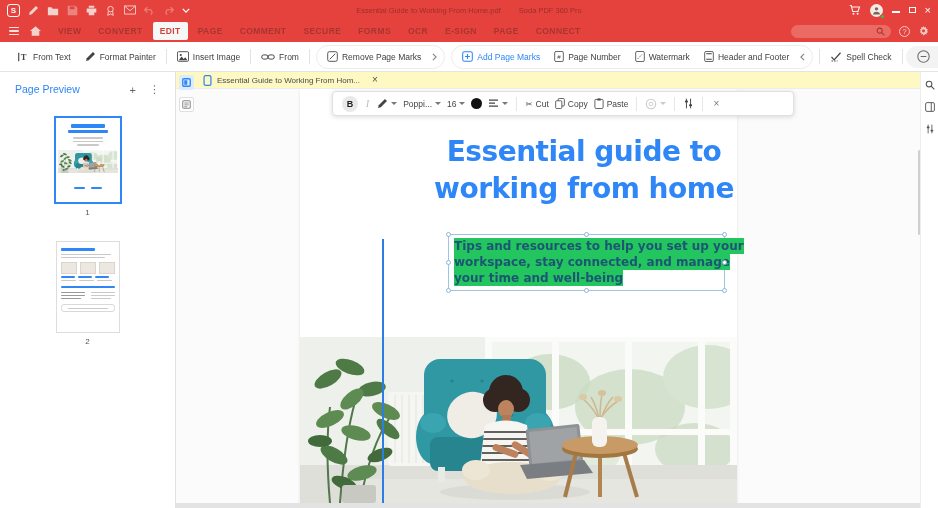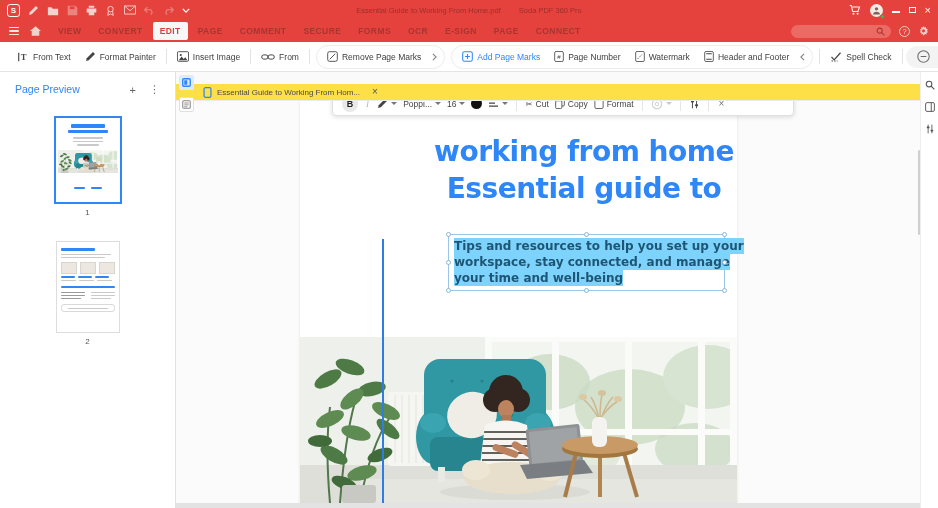--- a/index.html
+++ b/index.html
@@ -57,21 +57,21 @@
   .bar{border-radius:1px;flex:none}
   .t-blue{background:#2e86f7}.t-grey{background:#c9c9c9}.t-dgrey{background:#9a9a9a}
   .t2-imgs{display:flex;gap:3px;margin-top:4px}
   .t2-box{width:16px;height:12px;background:#ece8e1;border:1px solid #d9d5cd}
   .t2-caps{display:flex;gap:3px;margin-top:2px}
   .t2-cols{display:flex;gap:6px;margin-top:4px}
   .t2-col{display:flex;flex-direction:column;gap:2px}
   .t2-note{width:54px;height:8px;border:1px solid #d9d9d9;border-radius:3px;margin:5px auto 0;display:flex;align-items:center;justify-content:center}
 
   
-  .tabstrip{position:absolute;left:176px;top:84px;width:744px;height:17px;background:#fde047;border-bottom:1px solid #ececec;display:flex;align-items:center;z-index:9}
+  .tabstrip{position:absolute;left:176px;top:72px;width:744px;height:17px;background:#fef9c3;border-bottom:1px solid #ececec;display:flex;align-items:center;z-index:9}
   .tab{display:flex;align-items:center;gap:5px;margin-left:27px;font-size:8px;color:#4a4a4a}
   .tabclose{color:#555;font-size:10px;margin-left:7px;line-height:1}
   .toggle1{position:absolute;left:179px;top:75px;width:15px;height:15px;background:#dcebfd;border-radius:2px;display:flex;align-items:center;justify-content:center;z-index:12}
   .toggle2{position:absolute;left:179px;top:97px;width:15px;height:15px;background:#fff;border:1px solid #e0e0e0;border-radius:2px;display:flex;align-items:center;justify-content:center;color:#888;z-index:12}
   .rightbar{position:absolute;right:0;top:72px;width:18px;height:436px;background:#fff;border-left:1px solid #ededed;display:flex;flex-direction:column;align-items:center;padding-top:8px;gap:12px;color:#555;z-index:10}
   .scrollthumb{position:absolute;right:18px;top:150px;width:2px;height:85px;background:#cfcfcf;border-radius:1px;z-index:11}
 
   
   .workspace{position:absolute;left:176px;top:89px;right:18px;bottom:0;background:#fbfbfb;overflow:hidden}
   .page{position:absolute;left:124px;top:0;width:437px;height:414px;background:#fff;box-shadow:0 1px 3px rgba(0,0,0,.10)}
@@ -86,21 +86,21 @@
   .fsep{width:1px;height:14px;background:#e6e6e6;margin:0 2px;flex:none}
   .fbtn{display:flex;align-items:center;gap:3px;white-space:nowrap}
   .fdis{color:#cccccc}
   .fclose{color:#777;font-size:10px;padding:0 2px}
 
   
   .doctitle{position:absolute;left:208px;top:44px;width:400px;text-align:center;font-family:"DejaVu Sans",sans-serif;font-weight:bold;font-size:28px;line-height:37px;color:#2e86f7;letter-spacing:-.5px;z-index:3}
   .selbox{position:absolute;left:272px;top:145px;width:277px;height:57px;border:1px solid #9cc4e4;z-index:4}
   .seltext{padding:3px 0 0 5px;font-family:"DejaVu Sans",sans-serif;font-weight:bold;font-size:12px;line-height:16px;color:#1d5674}
   .seltext div{white-space:nowrap}
-  .seltext span{background:#7dd3fc;padding:1px 0}
+  .seltext span{background:#22c55e;padding:1px 0}
   .hdl{position:absolute;width:5px;height:5px;background:#fff;border:1px solid #8ab6d8;border-radius:50%}
   .vline{position:absolute;left:206px;top:150px;width:2px;height:264px;background:#2d7de2;z-index:2}
 </style>
 </head>
 <body>
 
 <svg style="position:absolute;width:0;height:0" aria-hidden="true">
 <defs>
 <symbol id="cover-photo" viewBox="0 0 437 166" preserveAspectRatio="none">
   <rect width="437" height="166" fill="#eef0ec"></rect>
@@ -558,22 +558,22 @@
   <div class="page">
     <svg class="photo" width="437" height="166" viewBox="0 0 437 166">
         <use href="#cover-photo"></use>
       </svg>
   </div>
   <div class="endstrip"></div>
 
   <div class="vline"></div>
 
   <div class="doctitle">
+    <div>Essential guide to</div>
     <div>working from home</div>
-    <div>Essential guide to</div>
   </div>
 
   <div class="selbox">
     <div class="seltext">
       <div><span>Tips and resources to help you set up your</span></div>
       <div><span>workspace, stay connected, and manage</span></div>
       <div><span>your time and well-being</span></div>
     </div>
     <span class="hdl" style="left:-3px;top:-3px"></span>
     <span class="hdl" style="left:50%;top:-3px;margin-left:-3px"></span>
@@ -627,21 +627,21 @@
         </span>
       <span>Copy</span>
     </span>
     <span class="fbtn">
       <span>
           <svg width="10" height="11" viewBox="0 0 14 16">
             <rect x="1" y="2" width="12" height="13.3" rx="1.8" fill="none" stroke="#444" stroke-width="1.2"></rect>
             <rect x="4.5" y=".6" width="5" height="3.2" rx="1" fill="#444"></rect>
           </svg>
         </span>
-      <span>Format</span>
+      <span>Paste</span>
     </span>
     <span class="fsep"></span>
     <span class="fbtn fdis">
       <span>
           <svg width="12" height="12" viewBox="0 0 16 16">
             <circle cx="8" cy="8" r="6.3" fill="none" stroke="currentColor" stroke-width="1.4"></circle>
             <circle cx="8" cy="8" r="2.4" fill="none" stroke="currentColor" stroke-width="1.2"></circle>
           </svg>
         </span>
       <span class="caret lt"></span>

